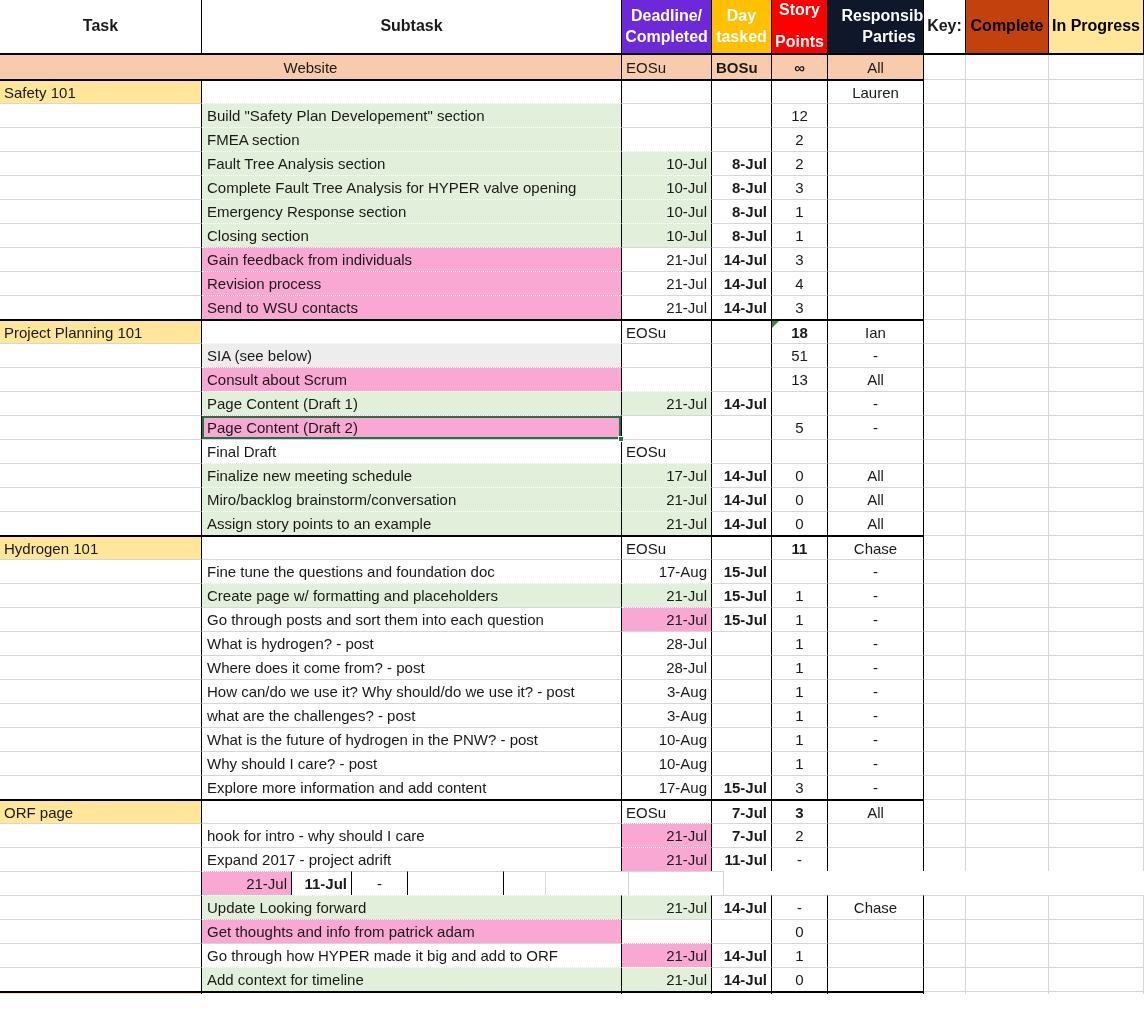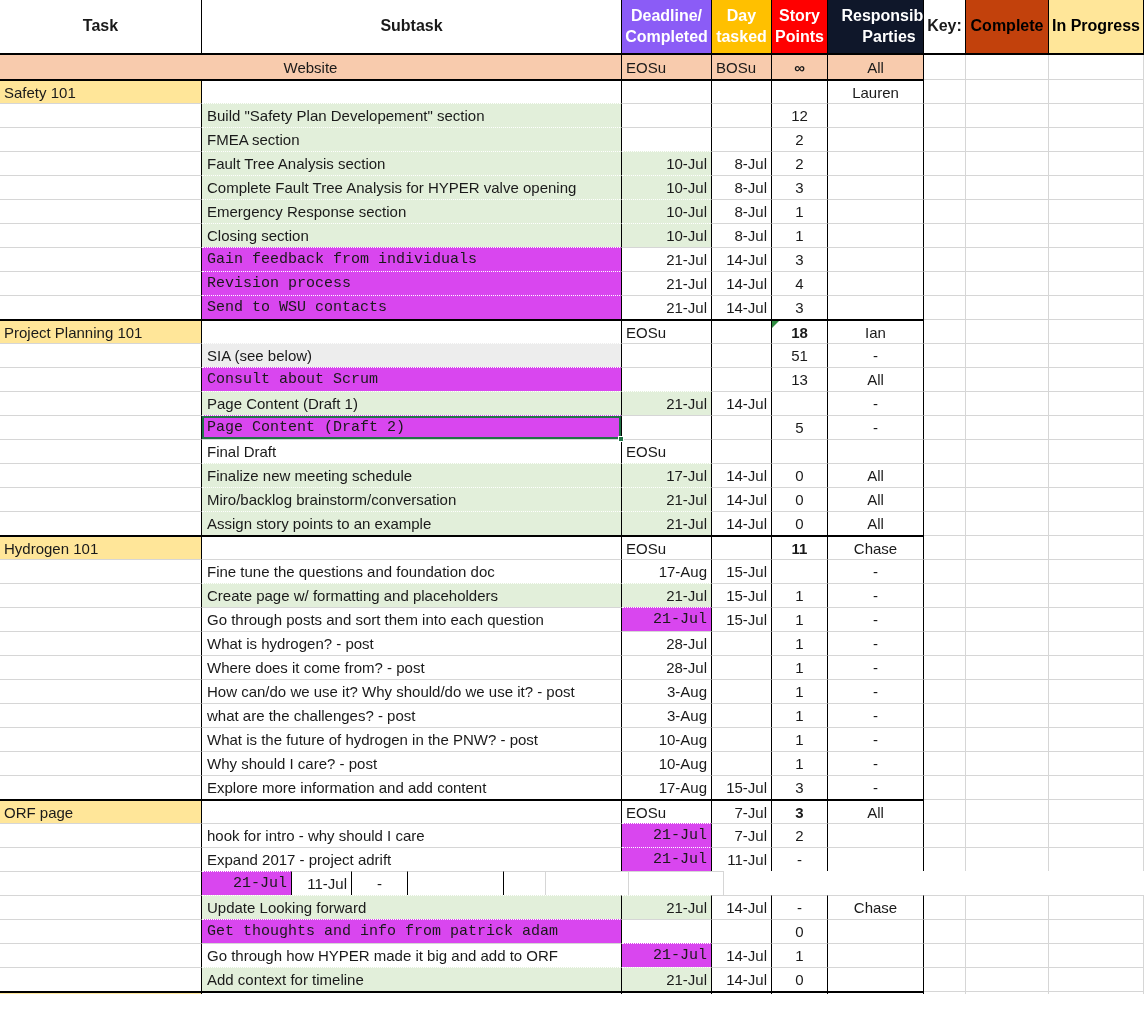--- a/index.html
+++ b/index.html
@@ -20,50 +20,50 @@
     padding:0 4px;
     white-space:nowrap;overflow:hidden;
     border-right:1px solid #000;
     border-top:1px solid #d6d6d6;
     position:relative;
   }
   
   .c-task{width:202px;}
   .c-sub{width:420px;padding-left:5px;}
   .c-dl{width:90px;justify-content:flex-end;}
-  .c-day{width:60px;justify-content:flex-end;}
+  .c-day{width:60px;justify-content:flex-end;font-weight:bold;}
   .c-pts{width:56px;justify-content:center;}
   .c-resp{width:96px;justify-content:center;}
   .c-key{width:42px;border-right:1px solid #d6d6d6;}
   .c-comp{width:83px;border-right:1px solid #d6d6d6;}
   .c-prog{width:95px;border-right:1px solid #d6d6d6;}
   .c-merged{width:622px;justify-content:center;}
 
   .left{justify-content:flex-start;}
   .b{font-weight:bold;}
 
   
   .bg-y{background:#FFE699;}
   .bg-g{background:#E2EFDA;}
-  .bg-ly{background:#d946ef;font-family:Liberation Mono, monospace;}
+  .bg-ly{background:#f9a8d4;}
   .bg-gr{background:#EDEDED;}
   .bg-peach{background:#F8CBAD;}
   .bg-g,.bg-ly,.bg-gr{border-top:1px dotted #ffffff;}
 
   
   .hc{
     flex-direction:column;justify-content:center;align-items:center;
     font-weight:bold;font-size:16px;line-height:1.3;
     border-top:none;border-bottom:2px solid #000;border-right:1px solid #000;
     padding:0 2px;
   }
   .hc span{display:block;}
-  .h-blue{background:#8b5cf6;color:#fff;}
+  .h-blue{background:#6d28d9;color:#fff;}
   .h-gold{background:#FFC000;color:#fff;}
-  .h-red{background:#FF0000;color:#fff;}
+  .h-red{background:#FF0000;color:#fff;justify-content:space-between;}
   .h-green{background:#0f172a;color:#fff;padding-left:29px;}
   .h-lg{background:#c2410c;color:#000;}
   .h-ly{background:#FFE699;color:#000;}
 
   
   .row.website .cell{border-top:none;}
 
   
   .row.section .tc{border-top:2px solid #000;}
   .row.partial .tc{border-top:2px solid #000;}

